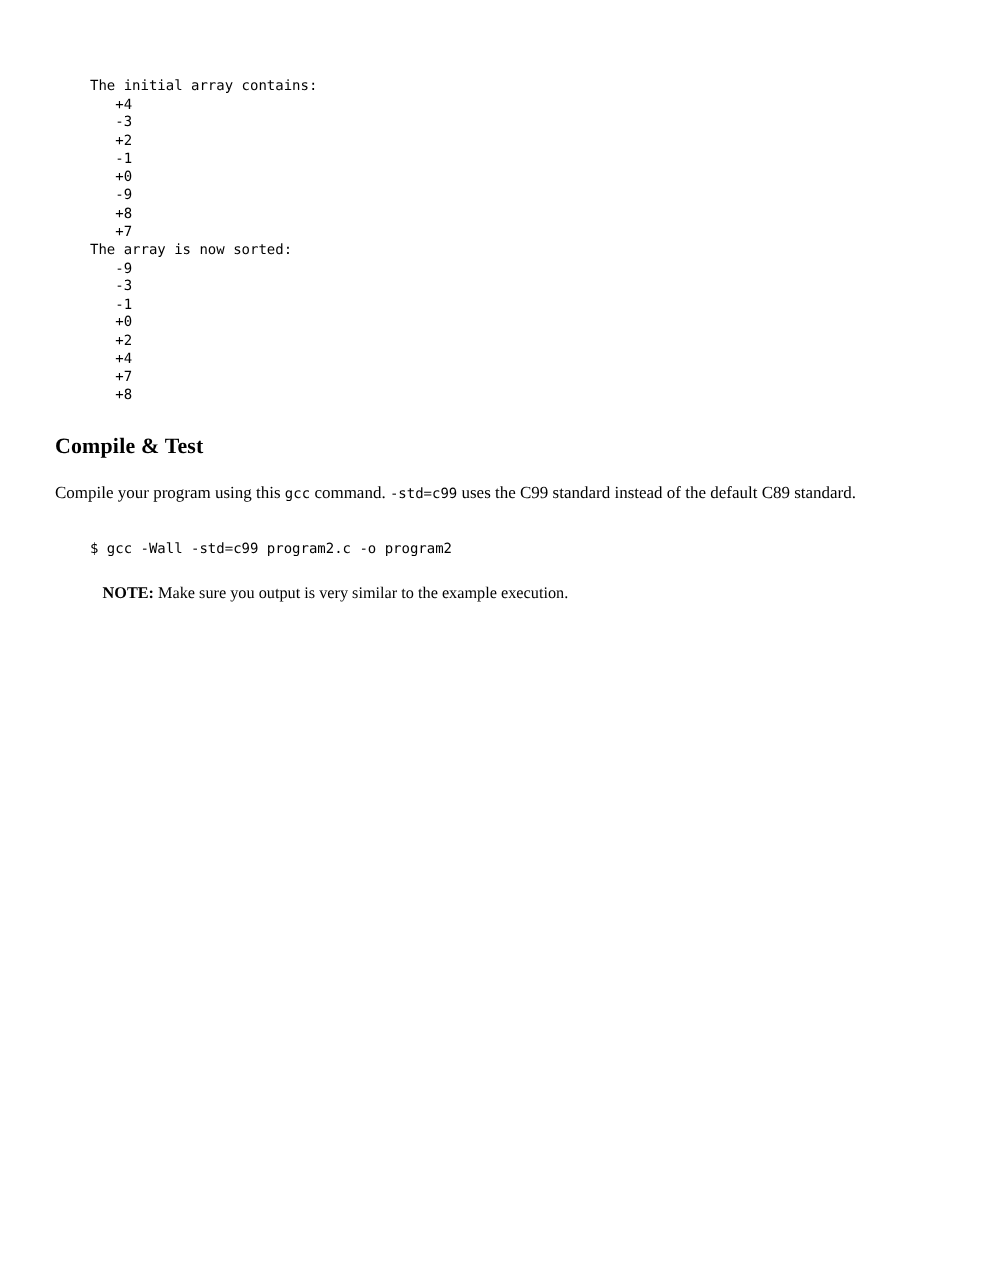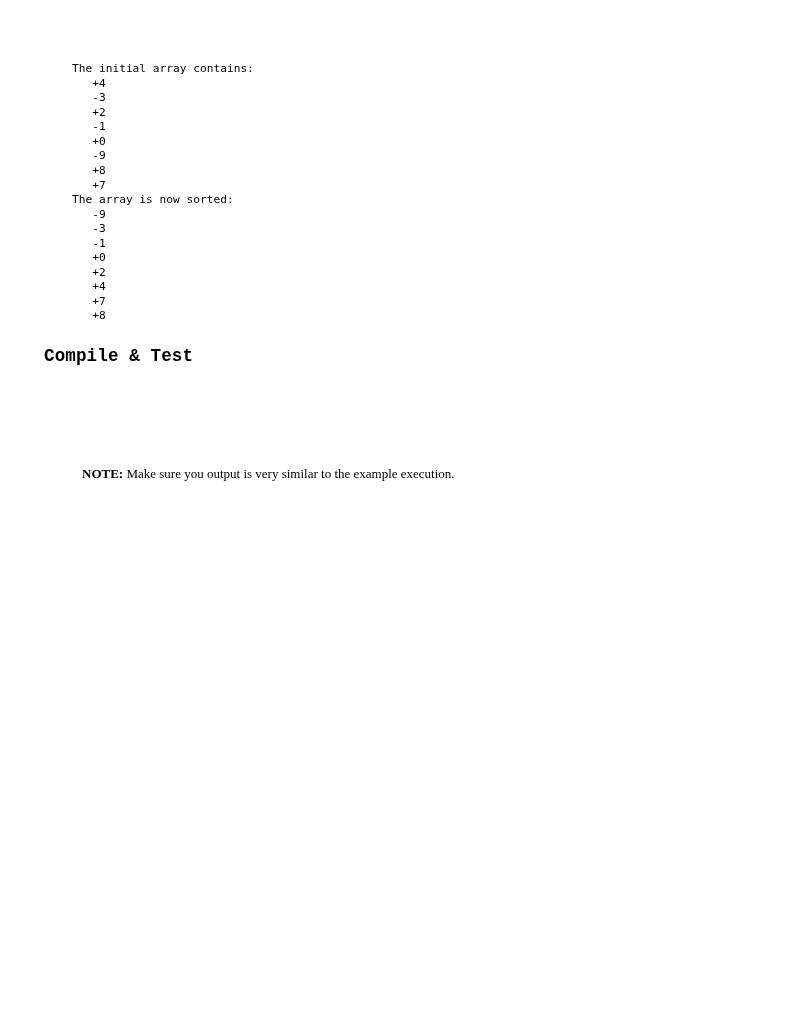--- a/index.html
+++ b/index.html
@@ -41,21 +41,21 @@
     white-space: pre;
     display: block;
     height: 14.55px;
   }
 
   
   .section-heading {
     position: absolute;
     left: 44px;
     top: 317px;
-    font-family: Liberation Mono, monospace;
+    font-family: Liberation Serif, serif;
     font-weight: bold;
     font-size: 17.5px;
     line-height: 20px;
     letter-spacing: 0.15px;
   }
 
   
   .body-paragraph {
     position: absolute;
     left: 44px;
@@ -97,17 +97,19 @@
 </style>
 </head>
 <body>
 
 <div class="page">
 
   <pre class="terminal-block"><span class="terminal-line">The initial array contains:</span><span class="terminal-line">   +4</span><span class="terminal-line">   -3</span><span class="terminal-line">   +2</span><span class="terminal-line">   -1</span><span class="terminal-line">   +0</span><span class="terminal-line">   -9</span><span class="terminal-line">   +8</span><span class="terminal-line">   +7</span><span class="terminal-line">The array is now sorted:</span><span class="terminal-line">   -9</span><span class="terminal-line">   -3</span><span class="terminal-line">   -1</span><span class="terminal-line">   +0</span><span class="terminal-line">   +2</span><span class="terminal-line">   +4</span><span class="terminal-line">   +7</span><span class="terminal-line">   +8</span></pre>
 
   <h2 class="section-heading">Compile &amp; Test</h2>
 
+  <p class="body-paragraph"><span>Compile your program using this </span><span class="mono-inline">gcc</span><span> command.  </span><span class="mono-inline">-std=c99</span><span> uses the C99 standard instead of the default C89 standard.</span></p>
 
+  <pre class="command-line">$ gcc -Wall -std=c99 program2.c -o program2</pre>
 
   <p class="note-line"><span class="note-label">NOTE:</span><span> Make sure you output is very similar to the example execution.</span></p>
 
 </div>
 
 </body></html>

